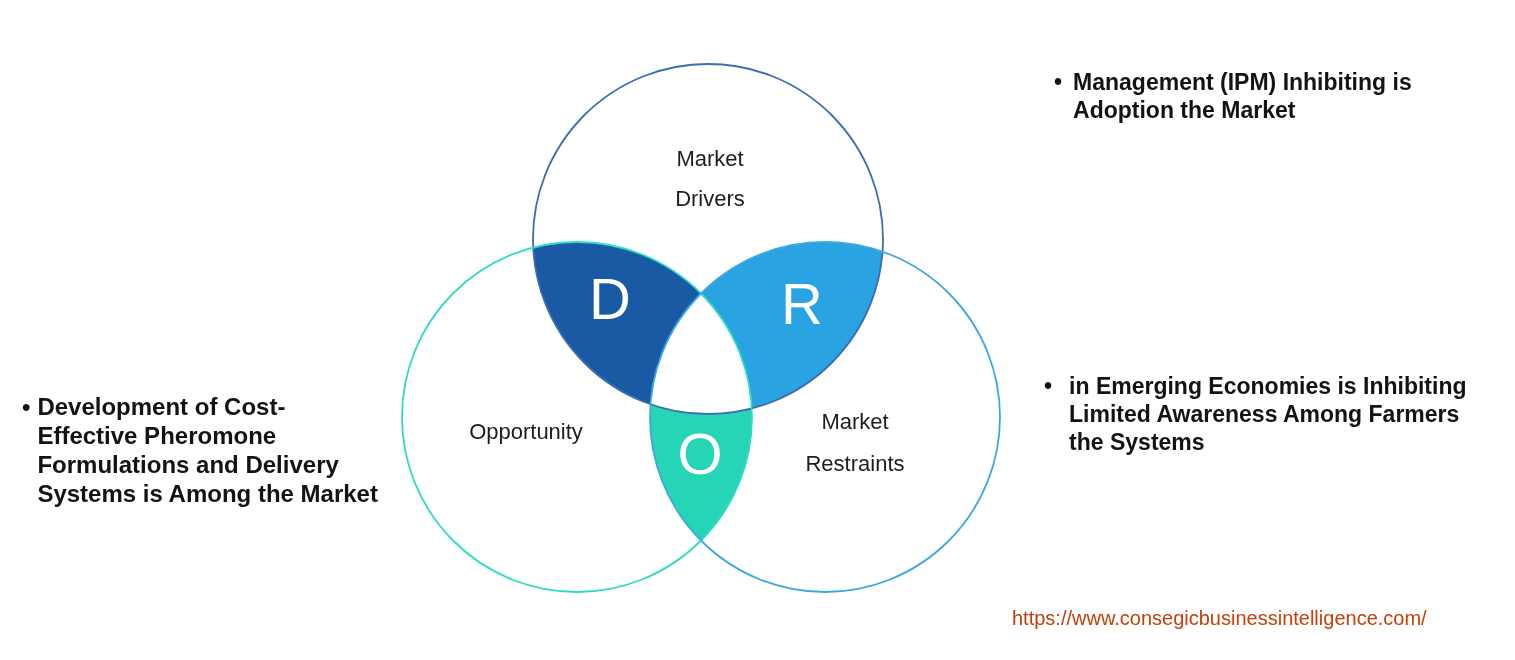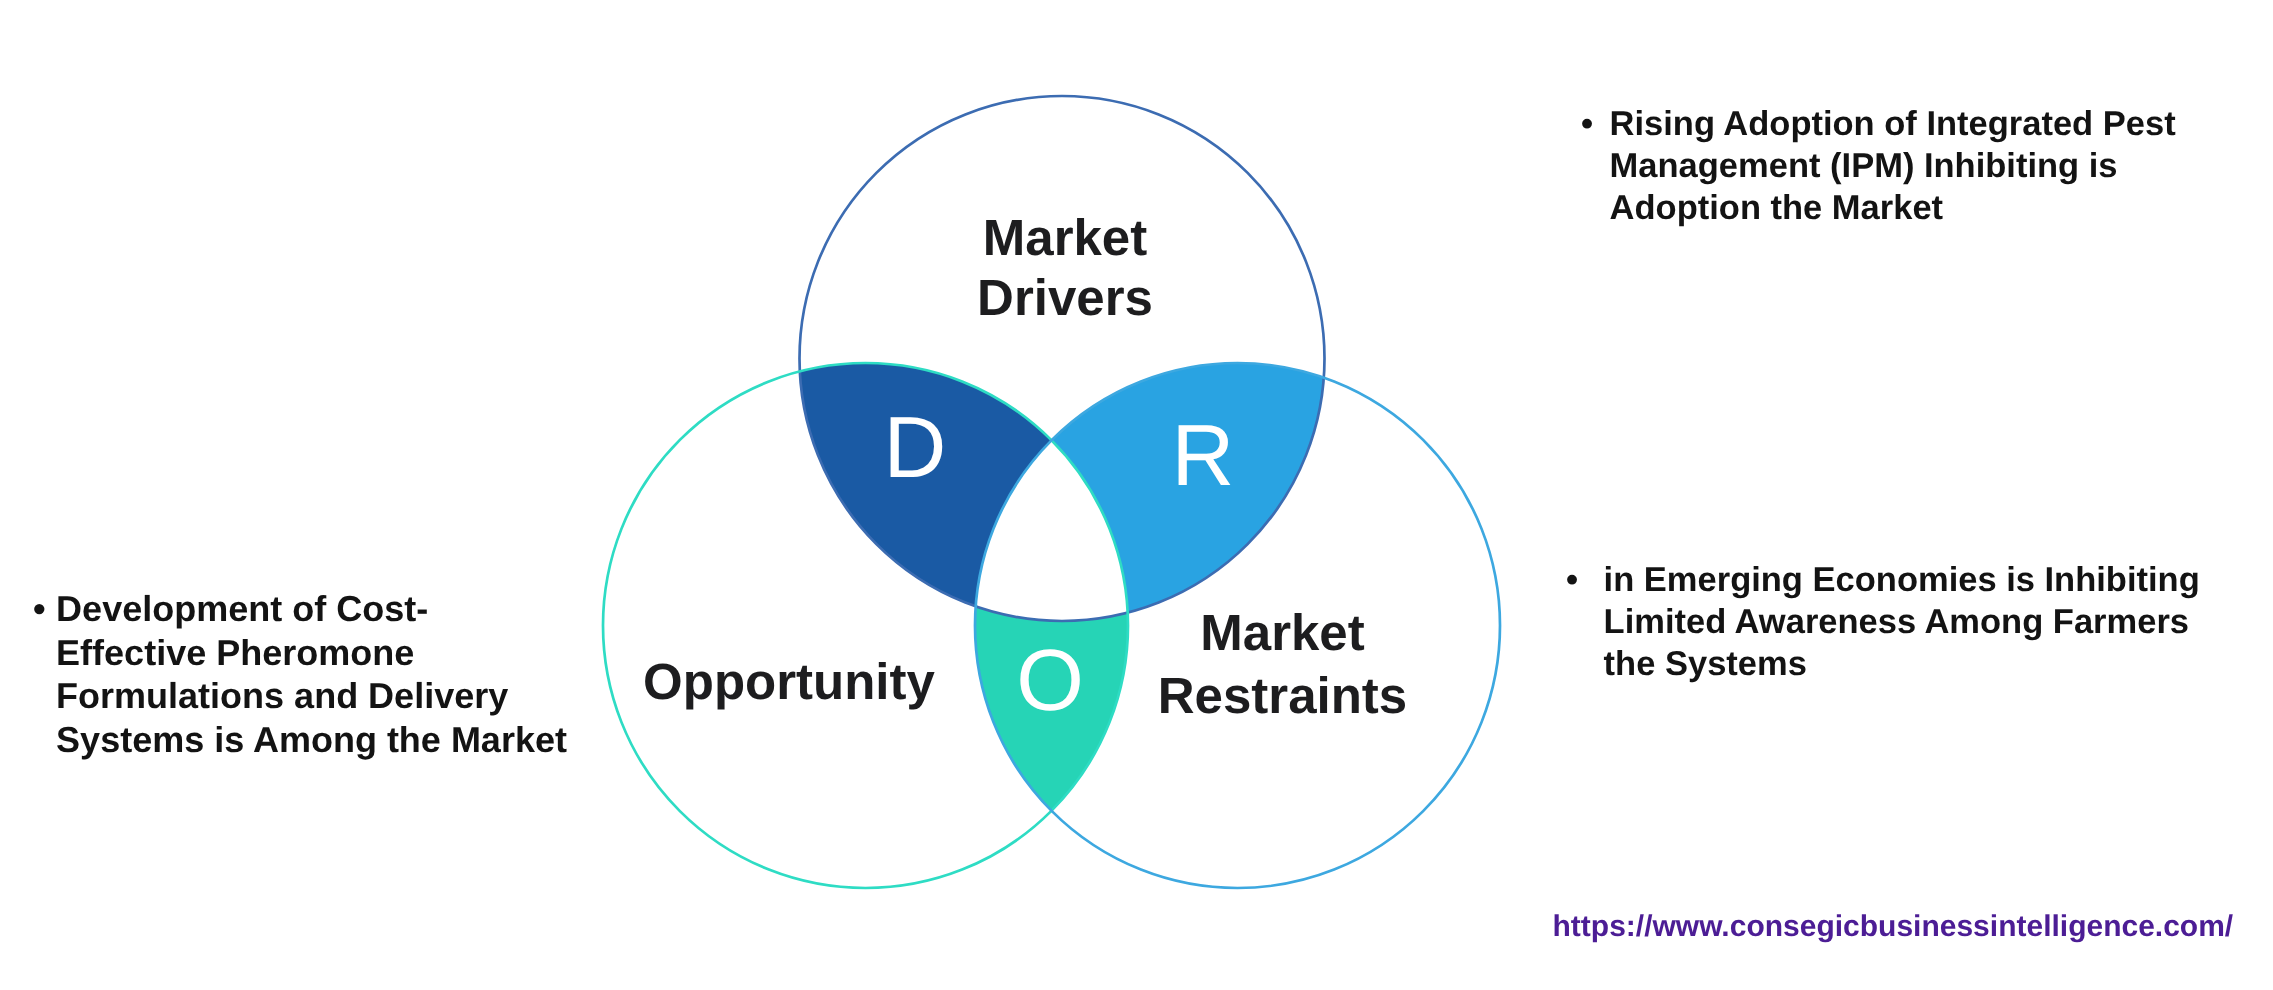--- a/index.html
+++ b/index.html
@@ -10,27 +10,27 @@
     background: #ffffff;
     overflow: hidden;
     font-family: "Liberation Sans", sans-serif;
   }
   .venn-svg { position: absolute; left: 0; top: 0; width: 1515px; height: 660px; }
 
   .circle-label {
     position: absolute;
     text-align: center;
     color: #1d1d1f;
-    font-size: 34px;
+    font-size: 22px;
     line-height: 40px;
-    font-weight: 700;
+    font-weight: 400;
     white-space: nowrap;
   }
   .lbl-drivers    { left: 610px; top: 139px; width: 200px; }
-  .lbl-opportunity{ left: 416px; top: 435px; width: 220px; }
+  .lbl-opportunity{ left: 416px; top: 412px; width: 220px; }
   .lbl-restraints { left: 755px; top: 401px; width: 200px; line-height: 42px; }
 
   .overlap-letter {
     position: absolute;
     width: 70px;
     text-align: center;
     color: #ffffff;
     font-size: 58px;
     line-height: 1;
     font-weight: 400;
@@ -55,24 +55,23 @@
   .bullet-right-top .bullet-marker { margin-right: 11px; }
   .bullet-right-bottom{ left: 1044px; top: 372px; font-size: 23px; line-height: 28px; width: 440px; }
   .bullet-right-bottom .bullet-marker { margin-right: 17px; }
 
   .source-url {
     position: absolute;
     left: 1012px;
     top: 606px;
     font-size: 20px;
     line-height: 24px;
-    font-weight: 700;
-    color: #4c1d95;
+    font-weight: 400;
+    color: #c2410c;
     white-space: nowrap;
-    margin-left: 23px;
   }
 </style>
 </head>
 <body>
 
 <div class="canvas">
 
   <svg class="venn-svg" viewBox="0 0 1515 660" aria-hidden="true">
     <defs>
       <clipPath id="clip-top">
@@ -128,21 +127,20 @@
       <div>Development of Cost-</div>
       <div>Effective Pheromone</div>
       <div>Formulations and Delivery</div>
       <div>Systems is Among the Market</div>
     </div>
   </div>
 
   <div class="bullet-block bullet-right-top">
     <span class="bullet-marker">•</span>
     <div class="bullet-lines">
-      <div>Rising Adoption of Integrated Pest</div>
       <div>Management (IPM) Inhibiting is</div>
       <div>Adoption the Market</div>
     </div>
   </div>
 
   <div class="bullet-block bullet-right-bottom">
     <span class="bullet-marker">•</span>
     <div class="bullet-lines">
       <div>in Emerging Economies is Inhibiting</div>
       <div>Limited Awareness Among Farmers</div>

